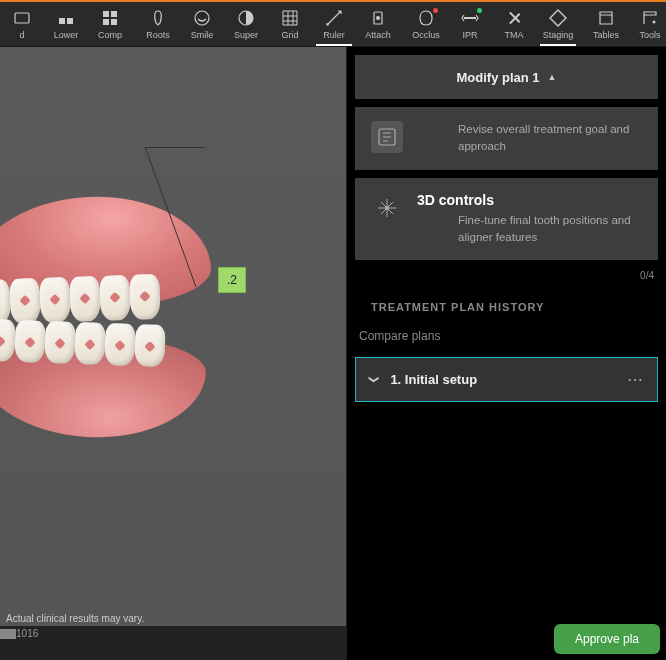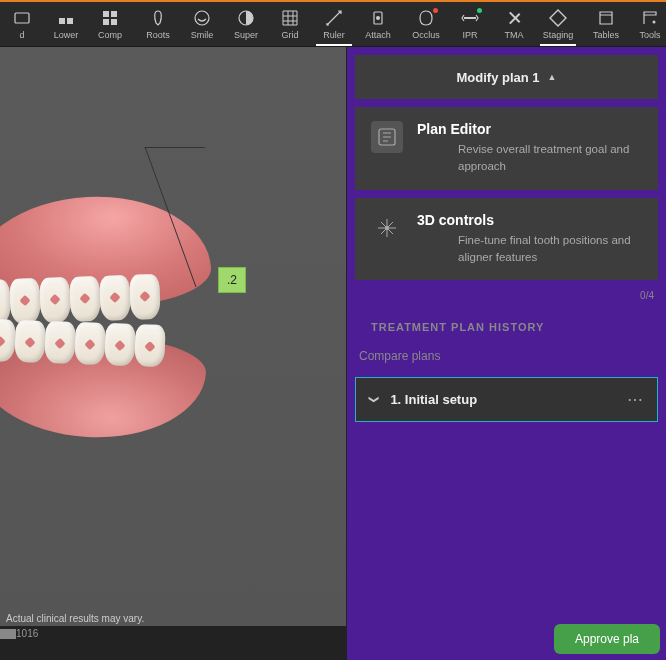--- a/index.html
+++ b/index.html
@@ -25,21 +25,21 @@
     .teeth-row.lower { top: 125px; left: 15px; transform: rotate(2deg); }
     .tooth { width: 30px; height: 45px; background: linear-gradient(180deg, #f8f4ee 0%, #e8e0d0 100%); border-radius: 30% 30% 40% 40%; position: relative; box-shadow: inset -2px -2px 4px rgba(0,0,0,0.15), inset 2px 2px 4px rgba(255,255,255,0.5); }
     .tooth::after { content: ""; position: absolute; top: 18px; left: 50%; transform: translateX(-50%) rotate(45deg); width: 8px; height: 8px; background: #d87a7a; border-radius: 2px; }
     .callout-line { position: absolute; top: 100px; left: 170px; width: 60px; height: 140px; border-left: 1px solid #333; border-top: 1px solid #333; transform: skewX(20deg); pointer-events: none; }
     .callout { position: absolute; top: 220px; left: 218px; width: 28px; height: 26px; background: #9fd86b; border: 1px solid #7fb84b; display: flex; align-items: center; justify-content: center; font-size: 12px; color: #222; font-weight: 500; }
     .disclaimer { position: absolute; bottom: 36px; left: 6px; font-size: 10px; color: #ccc; }
     .timeline { position: absolute; bottom: 0; left: 0; right: 0; height: 34px; background: #222; display: flex; }
     .timeline-ticks { display: flex; height: 16px; }
     .tick { flex: 1; border-left: 1px solid #888; background: linear-gradient(to right, #fff 0, #fff 60%, #222 60%, #222 100%); height: 10px; margin-top: 3px; }
     .timeline-labels { display: flex; justify-content: space-around; font-size: 10px; color: #999; padding-top: 2px; }
-    .sidepanel { width: 320px; background: #4c1d95; display: flex; flex-direction: column; border-left: 1px solid #222; }
+    .sidepanel { width: 320px; background: #000000; display: flex; flex-direction: column; border-left: 1px solid #222; }
     .plan-selector { background: #3d3d3d; margin: 8px; height: 44px; display: flex; align-items: center; justify-content: center; gap: 8px; cursor: pointer; }
     .plan-selector-label { font-size: 13px; font-weight: 600; color: #eee; }
     .card { background: #3d3d3d; margin: 0 8px 8px 8px; padding: 14px 16px; display: flex; gap: 14px; cursor: pointer; }
     .card-icon-box { width: 32px; height: 32px; background: #555; border-radius: 4px; display: flex; align-items: center; justify-content: center; flex-shrink: 0; }
     .card-title { font-size: 14px; font-weight: 700; color: #fff; margin-bottom: 4px; }
     .card-desc { font-size: 11.5px; color: #aaa; line-height: 1.5; margin-left: 41px; }
     .counter { text-align: right; font-size: 10px; color: #888; padding: 2px 12px 8px 0; }
     .section-header { font-size: 11px; letter-spacing: 1px; color: #888; padding: 12px 12px 8px 24px; font-weight: 600; }
     .compare { font-size: 12px; color: #888; padding: 8px 12px 14px 12px; }
     .history-item { border: 1px solid #1fb5c9; margin: 0 8px; padding: 12px 14px; display: flex; align-items: center; gap: 12px; background: #333; cursor: pointer; }
@@ -253,21 +253,20 @@
     </div>
 
     <div class="card">
       <div class="card-icon-box">
         <svg width="18" height="18" viewBox="0 0 18 18">
             <rect x="1" y="1" width="16" height="16" rx="2" fill="none" stroke="#aaa" stroke-width="1.2"></rect>
             <path d="M5 5h8M5 9h8M5 13h5" stroke="#aaa" stroke-width="1.2"></path>
           </svg>
       </div>
       <div>
-        <div class="card-title">Plan Editor</div>
         <div class="card-desc">Revise overall treatment goal and approach</div>
       </div>
     </div>
 
     <div class="card">
       <div class="card-icon-box" style="background:transparent;">
         <svg width="22" height="22" viewBox="0 0 22 22">
             <path d="M11 2 L11 20 M2 11 L20 11 M5 5 L17 17 M17 5 L5 17" stroke="#aaa" stroke-width="1"></path>
             <circle cx="11" cy="11" r="2" fill="#aaa"></circle>
           </svg>

